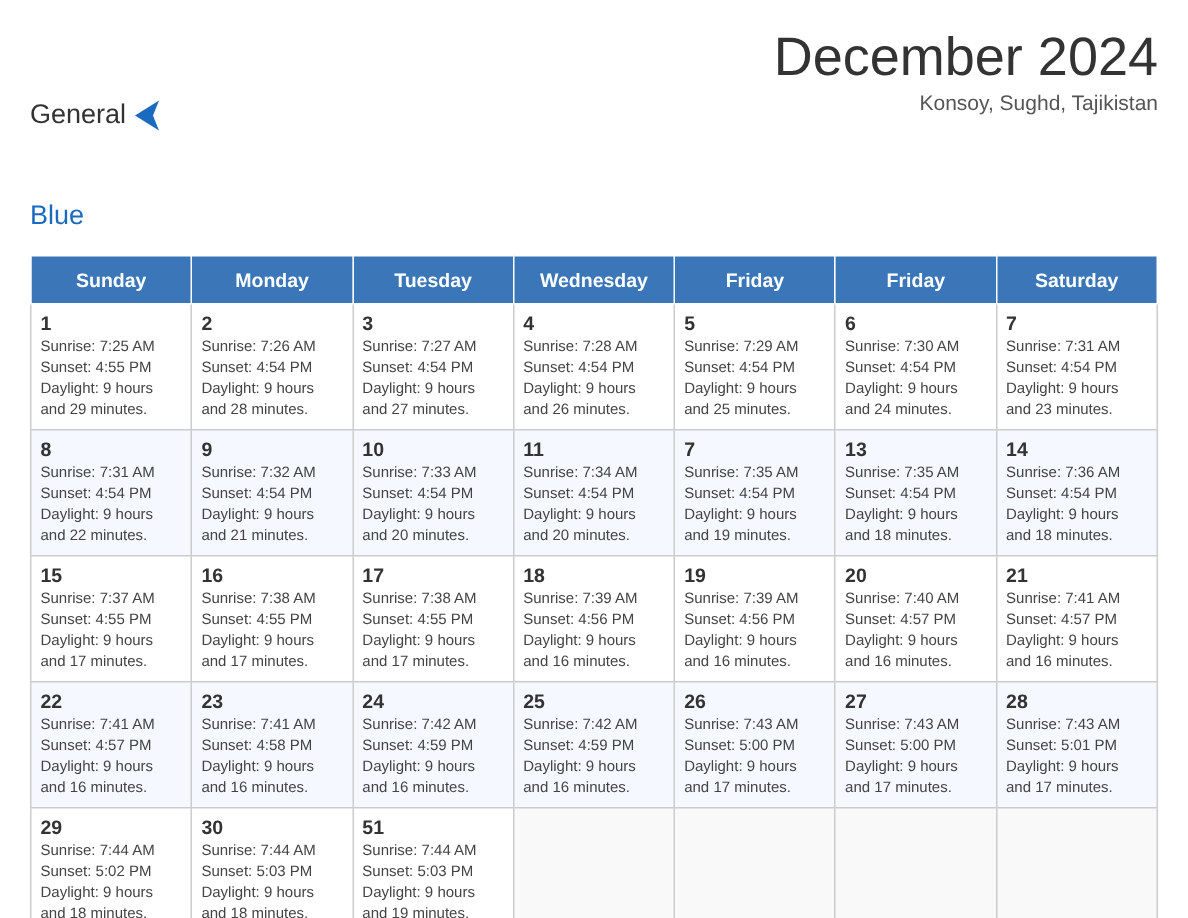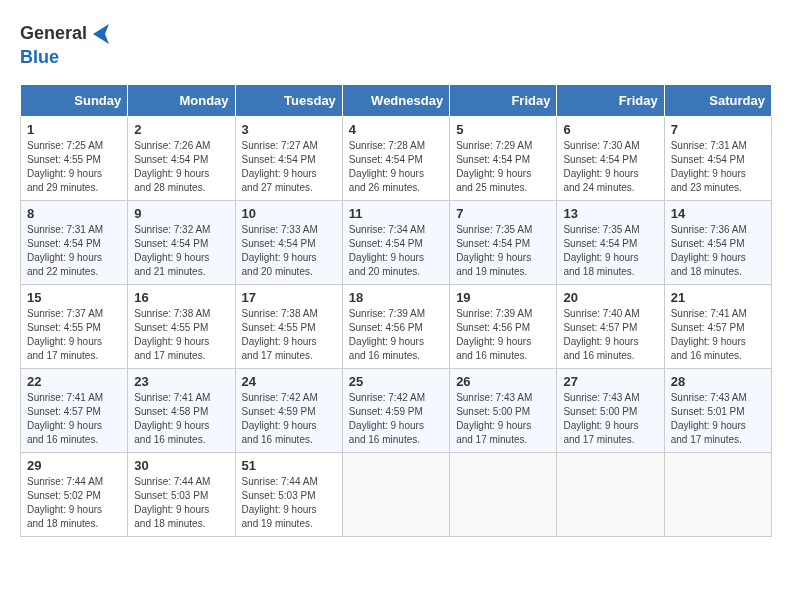--- a/index.html
+++ b/index.html
@@ -15,22 +15,23 @@
       justify-content: space-between;
       align-items: flex-start;
       margin-bottom: 16px;
     }
     .logo {
       display: flex;
       align-items: center;
     }
     .logo-text {
       font-size: 18px;
-      font-weight: bold;
+      font-weight: normal;
       line-height: 1.1;
+      margin-top: 43px;
     }
     .logo-text .general { color: #333; }
     .logo-text .blue { color: #1a6bbf; text-align: right; }
     .logo-icon {
       width: 24px;
       height: 28px;
       margin-left: 2px;
     }
     .title-area {
       text-align: right;
@@ -50,21 +51,21 @@
       width: 100%;
       border-collapse: collapse;
       table-layout: fixed;
     }
     thead tr th {
       background-color: #3a76b8;
       color: #fff;
       font-size: 13px;
       font-weight: bold;
       padding: 8px 6px;
-      text-align: right;
+      text-align: center;
       border: 1px solid #fff;
     }
     tbody tr td {
       border: 1px solid #ccc;
       vertical-align: top;
       padding: 5px 6px;
       font-size: 10.5px;
       color: #333;
       background: #fff;
       height: 80px;
@@ -96,20 +97,24 @@
       <div class="logo-text">
         <span class="general">General</span><svg class="logo-icon" viewBox="0 0 24 28" style="display:inline-block;vertical-align:middle;margin:0 2px;">
             <polygon points="4,14 20,4 16,14 20,24" fill="#1a6bbf"></polygon>
           </svg>
       </div>
       <div class="logo-text">
         <span class="blue">Blue</span>
       </div>
     </div>
   </div>
+  <div class="title-area">
+    <div class="month-title">December 2024</div>
+    <div class="location">Konsoy, Sughd, Tajikistan</div>
+  </div>
 </div>
 
 <table>
   <thead>
     <tr>
     <th>Sunday</th>
         <th>Monday</th>
         <th>Tuesday</th>
         <th>Wednesday</th>
         <th>Friday</th>

